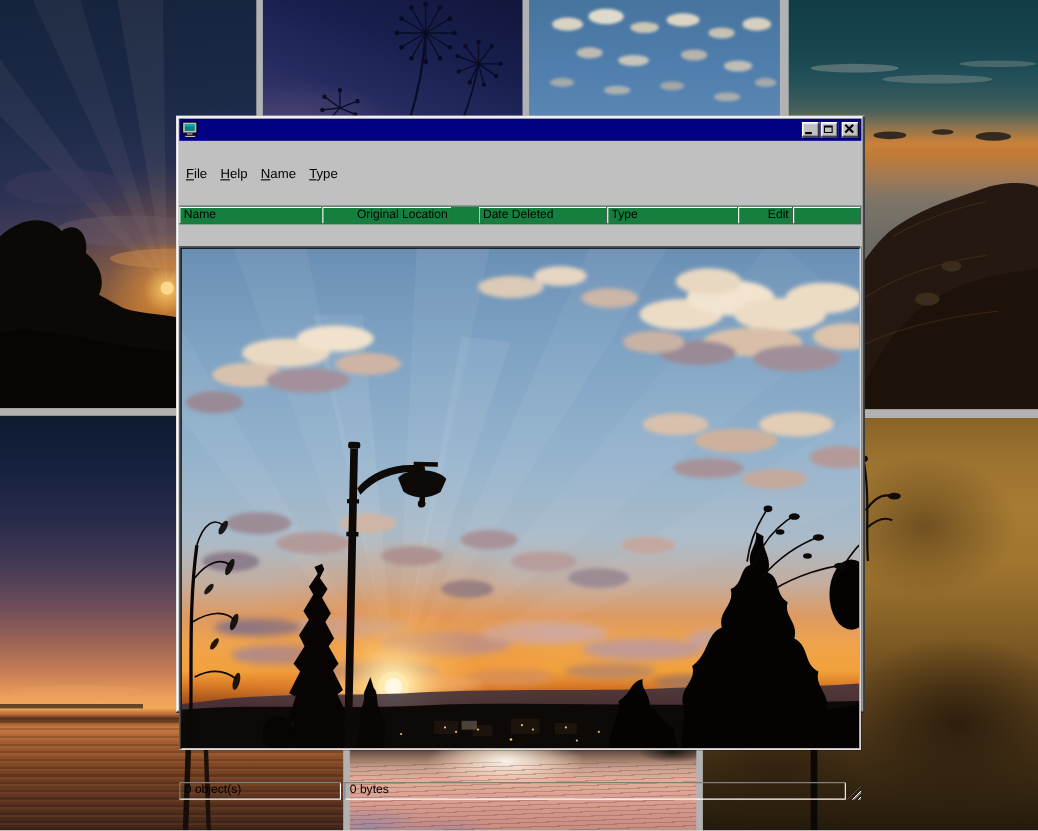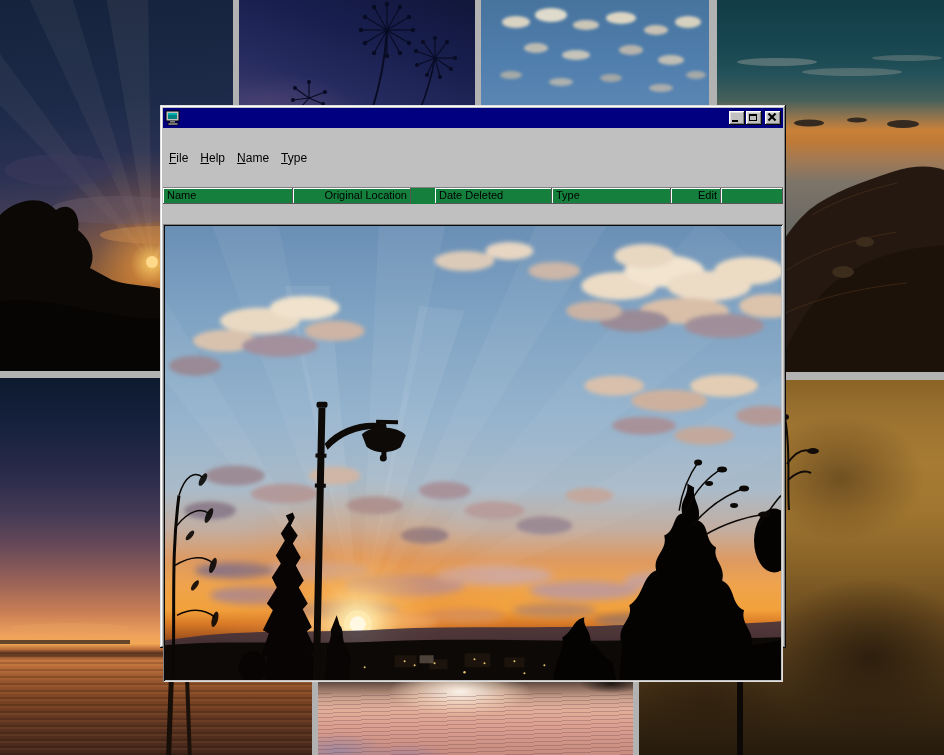--- a/index.html
+++ b/index.html
@@ -461,15 +461,20 @@
             <ellipse cx="580" cy="263" rx="5" ry="3"></ellipse>
           <ellipse cx="600" cy="289" rx="6" ry="3"></ellipse>
             <ellipse cx="534" cy="237" rx="4" ry="3"></ellipse>
           <ellipse cx="545" cy="258" rx="4" ry="2.5"></ellipse>
             <ellipse cx="570" cy="280" rx="4" ry="2.5"></ellipse>
         </g>
         <path d="M389,455 C392,430 400,425 398,412 C410,405 408,395 420,392 C418,402 428,406 426,418 C438,422 436,432 448,436 L452,455 Z" fill="#050302"></path>
       </svg>
     </div>
 
+    <div id="statusbar">
+      <div class="panel" id="panel-objects">0 object(s)</div>
+      <div class="panel" id="panel-bytes">0 bytes</div>
+      <div id="grip"></div>
+    </div>
 
   </div>
 </div>
 
 </body></html>

